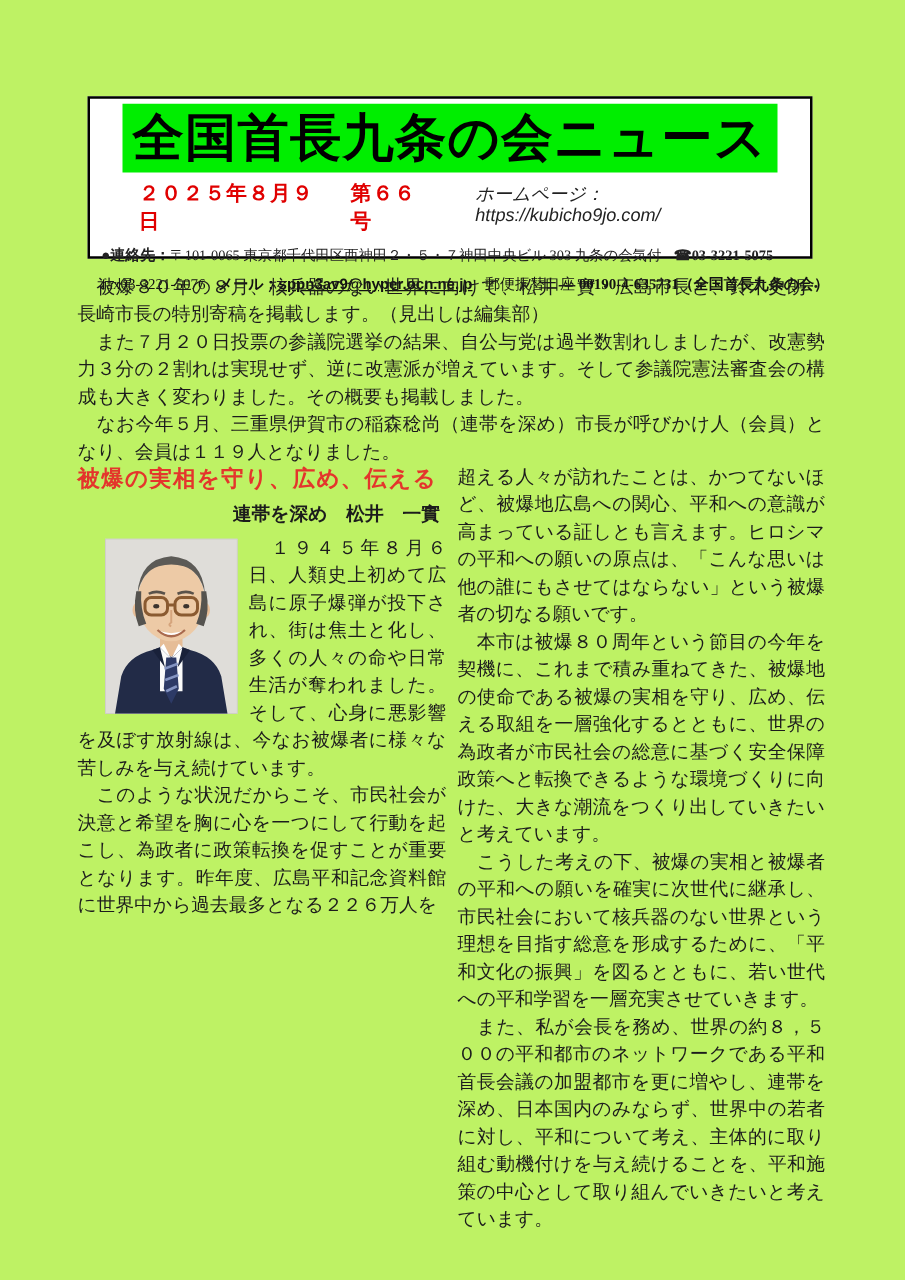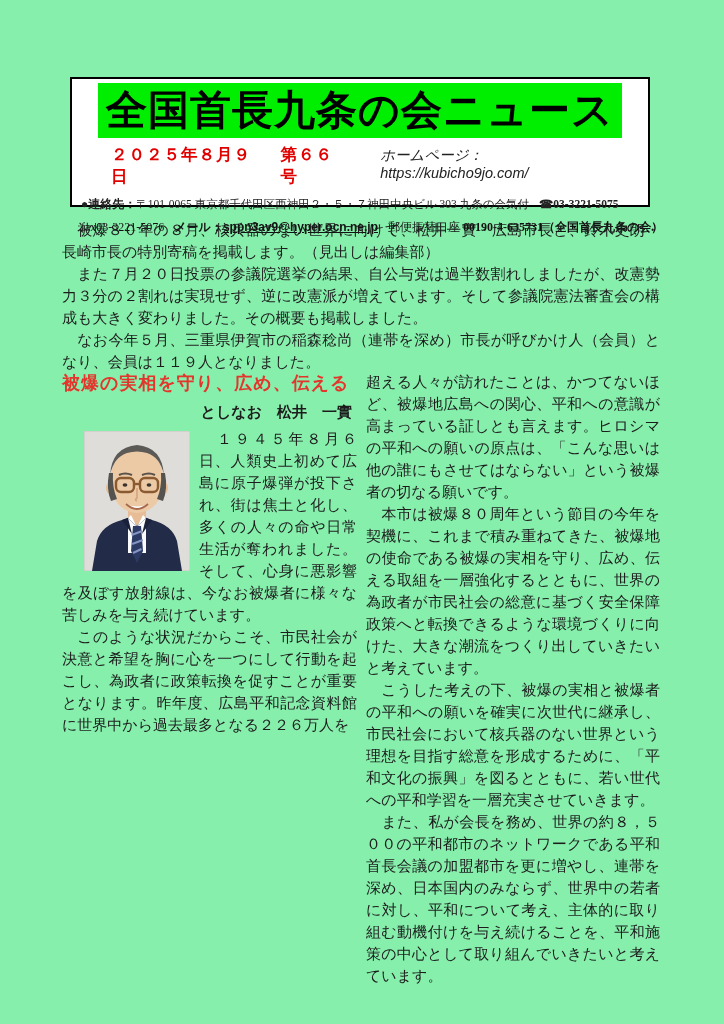--- a/index.html
+++ b/index.html
@@ -1,17 +1,17 @@
 <!DOCTYPE html>
 <html><head>
 <meta charset="utf-8">
 <style>
   html,body{margin:0;padding:0;background:#ffffff;}
   .page{
-    position:relative;width:724px;height:1024px;background:#86efac;overflow:hidden;
+    position:relative;width:724px;height:1024px;background:#bef264;overflow:hidden;
     font-family:"Liberation Serif","DejaVu Serif",serif;color:#1c1c1c;
   }
   
   .header-box{
     position:absolute;left:70px;top:77px;width:580px;height:130px;
     border:2px solid #000;box-sizing:border-box;background:#fff;
   }
   .title-band{
     margin:4px 26px 0 26px;height:55px;background:#00ee00;
     display:flex;align-items:center;justify-content:center;
@@ -91,21 +91,21 @@
   <div class="intro">
     <p>　被爆８０年の８月、核兵器のない世界に向けて、松井一實・広島市長と、鈴木史朗・長崎市長の特別寄稿を掲載します。（見出しは編集部）</p>
     <p>　また７月２０日投票の参議院選挙の結果、自公与党は過半数割れしましたが、改憲勢力３分の２割れは実現せず、逆に改憲派が増えています。そして参議院憲法審査会の構成も大きく変わりました。その概要も掲載しました。</p>
     <p>　なお今年５月、三重県伊賀市の稲森稔尚（連帯を深め）市長が呼びかけ人（会員）となり、会員は１１９人となりました。</p>
   </div>
 
   <div class="article">
 
     <div class="col col-left">
       <div class="headline">被爆の実相を守り、広め、伝える</div>
-      <div class="byline">としなお　松井　一實</div>
+      <div class="byline">連帯を深め　松井　一實</div>
       <div class="body">
         <div class="photo">
           <svg width="106" height="140" viewBox="0 0 106 140" xmlns="http://www.w3.org/2000/svg">
             <rect x="0" y="0" width="106" height="140" fill="#dfddd9"></rect>
             <rect x="0" y="0" width="106" height="140" fill="none" stroke="#c8c6c2" stroke-width="1"></rect>
 
             <rect x="44" y="74" width="18" height="20" fill="#e6bd97"></rect>
 
             <ellipse cx="53" cy="50" rx="27" ry="32" fill="#edcaa6"></ellipse>
 

